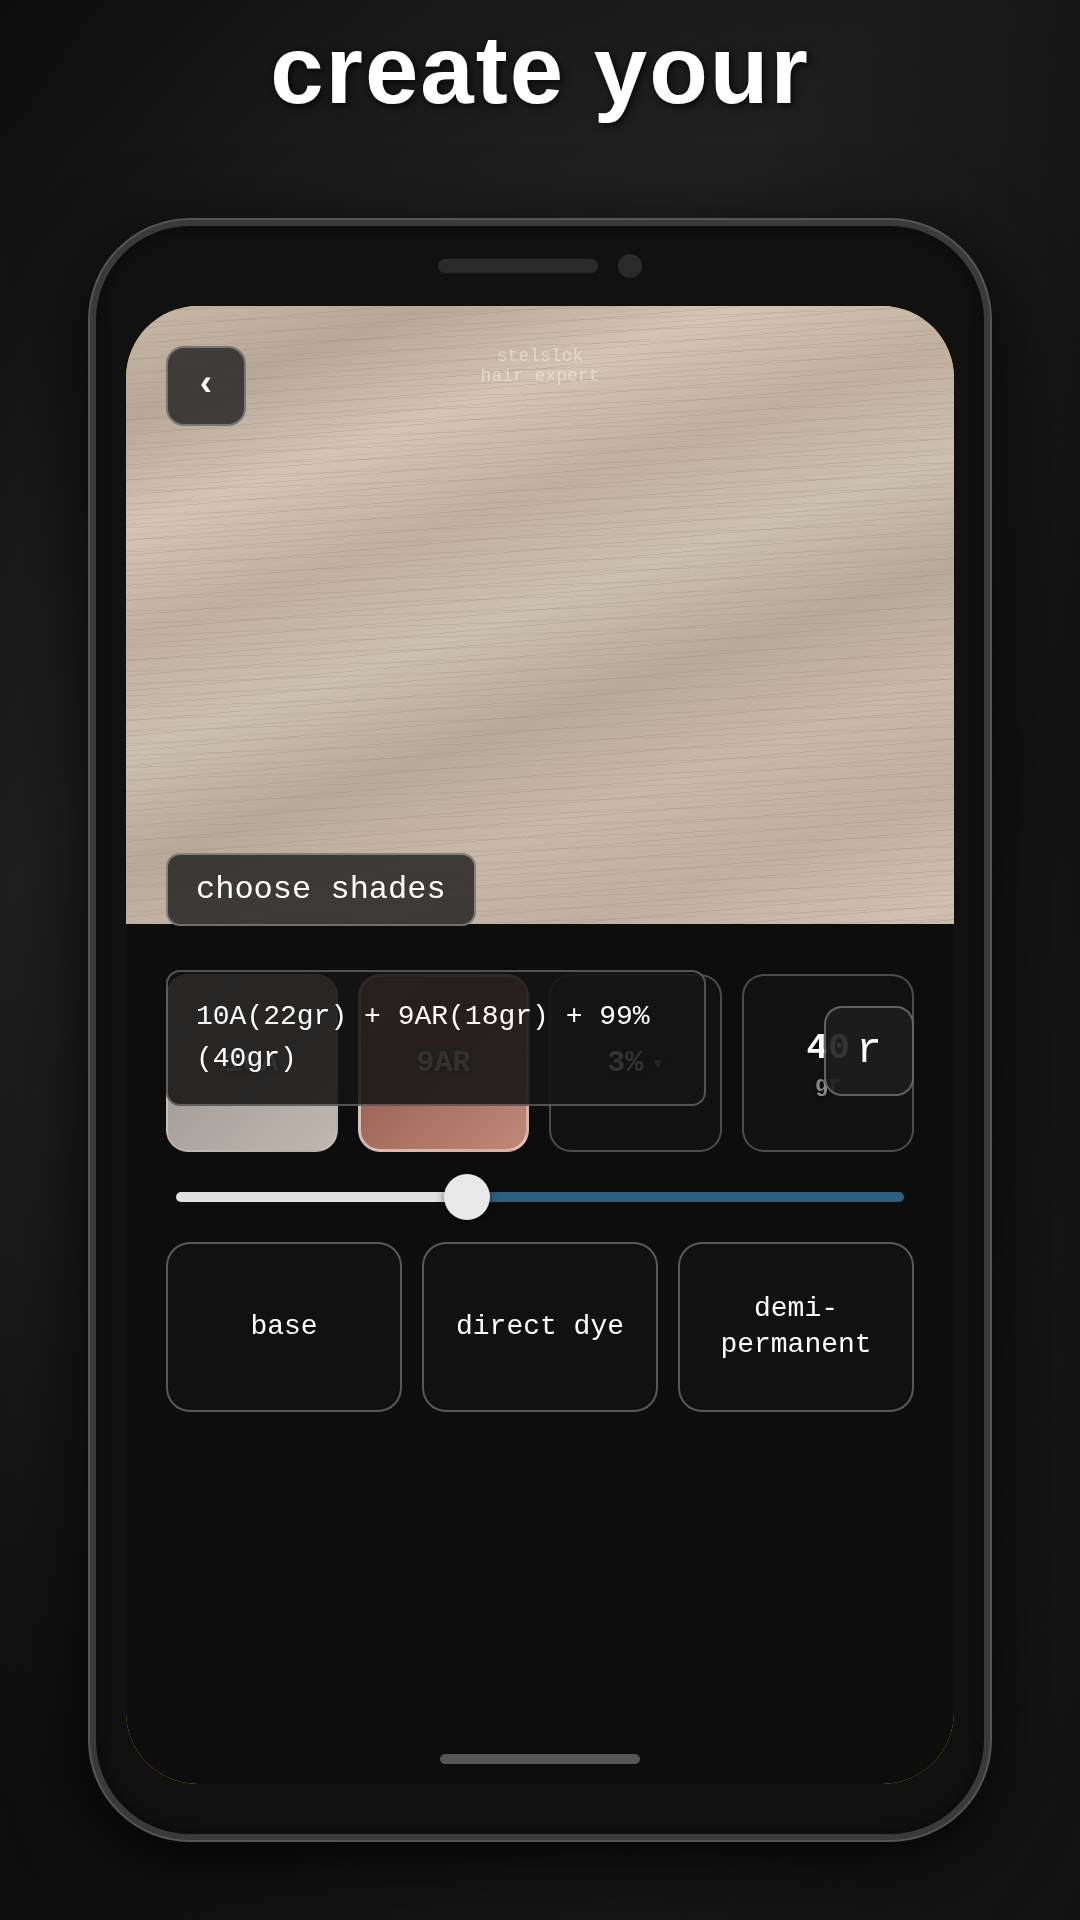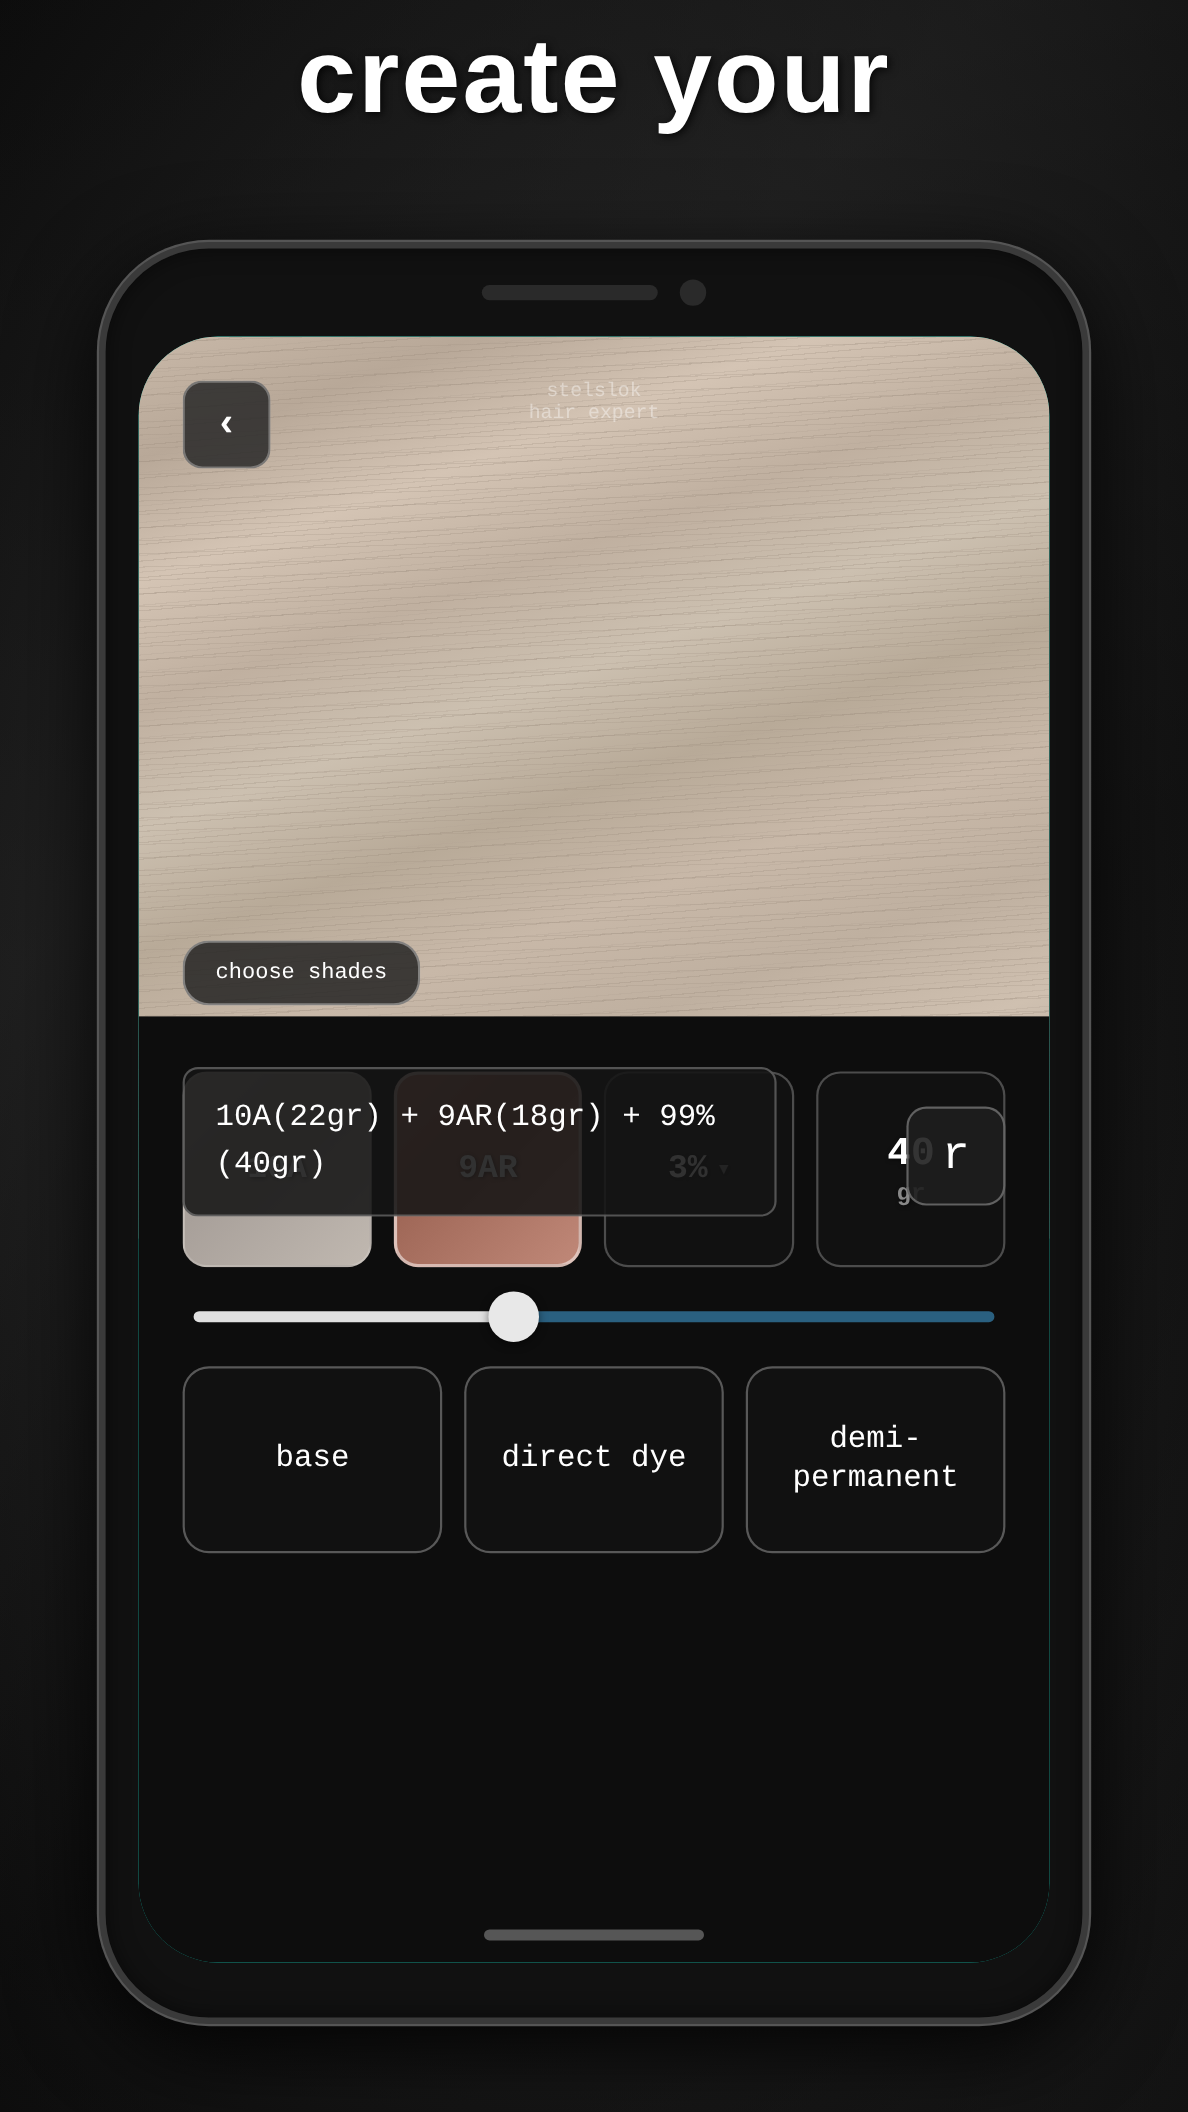--- a/index.html
+++ b/index.html
@@ -93,21 +93,21 @@
       border-radius: 50%;
     }
 
     
     .phone-screen {
       position: absolute;
       top: 80px;
       left: 30px;
       right: 30px;
       bottom: 50px;
-      background: #14b8a6;
+      background: #eab308;
       border-radius: 72px;
       overflow: hidden;
     }
 
     
     .hair-image {
       position: absolute;
       top: 0; left: 0; right: 0;
       height: 820px;
       background: linear-gradient(
@@ -187,29 +187,29 @@
     .back-button .chevron {
       color: white;
       font-size: 36px;
       font-weight: bold;
       line-height: 1;
     }
 
     
     .choose-shades-btn {
       position: absolute;
-      bottom: 212px;
+      bottom: 200px;
       left: 40px;
       background: rgba(30,30,30,0.82);
       border: 2px solid rgba(200,200,200,0.5);
-      border-radius: 24px;
+      border-radius: 14px;
       padding: 16px 28px;
       color: white;
       font-family: 'Courier New', Courier, monospace;
-      font-size: 20px;
+      font-size: 32px;
       cursor: pointer;
       z-index: 20;
     }
 
     
     .formula-box {
       position: absolute;
       bottom: 20px;
       left: 40px;
       width: 540px;

